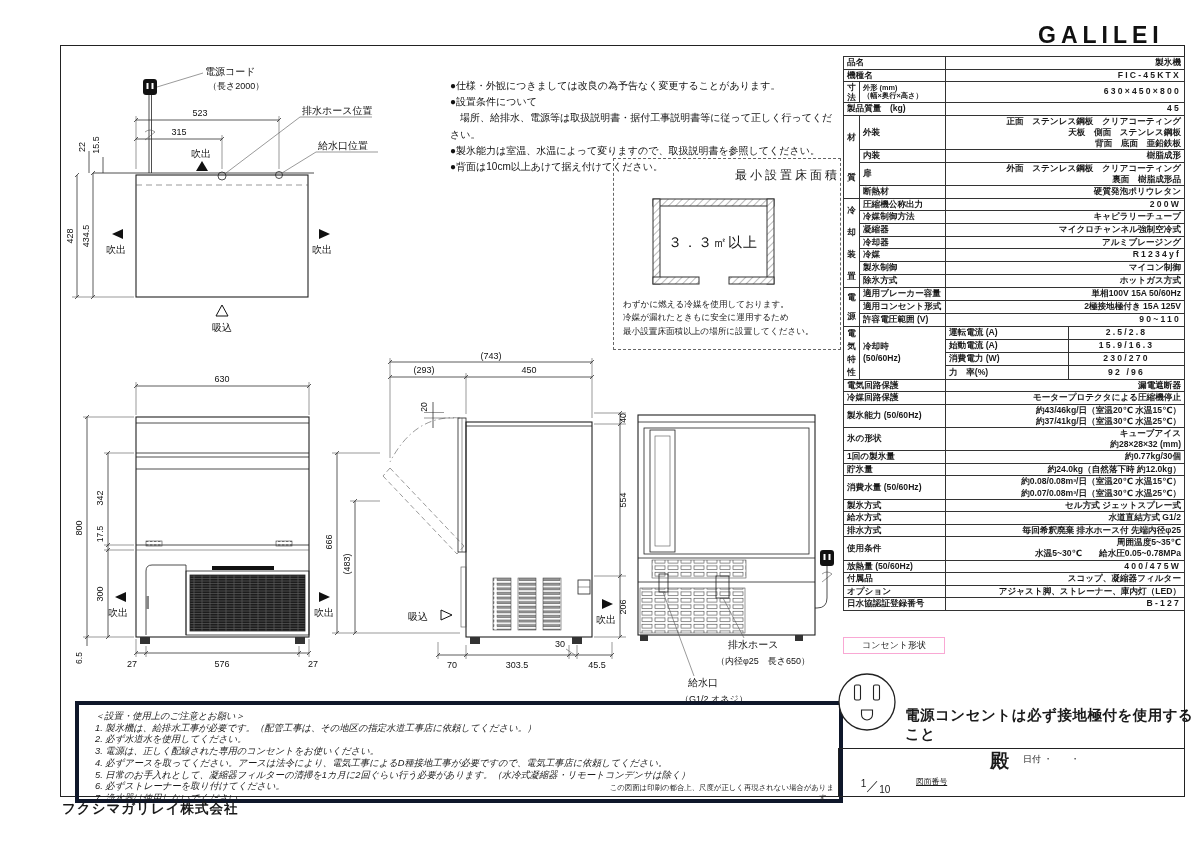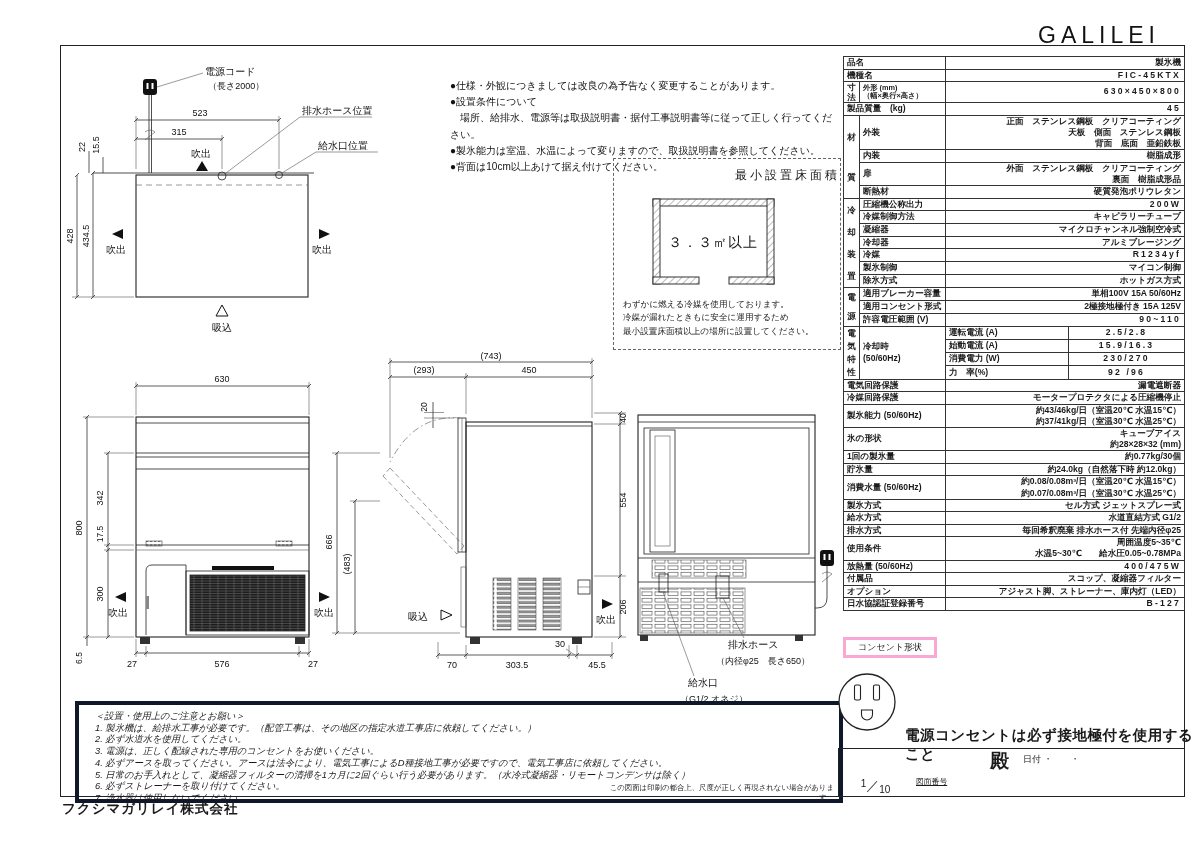--- a/index.html
+++ b/index.html
@@ -1,20 +1,20 @@
 <!DOCTYPE html>
 <html><head>
 <meta charset="utf-8">
 <style>
   html,body{margin:0;padding:0;background:#e8e8e8;}
   #sheet{position:relative;width:1200px;height:848px;background:#ffffff;overflow:hidden;
          font-family:"Liberation Sans","DejaVu Sans",sans-serif;color:#1a1a1a;}
   .abs{position:absolute;}
   #page-border{left:60px;top:45px;width:1123px;height:750px;border:1.5px solid #222;}
-  #logo{left:1038px;top:22px;font-size:23px;font-weight:400;letter-spacing:5px;color:#111;}
+  #logo{left:1038px;top:22px;font-size:23px;font-weight:700;letter-spacing:5px;color:#111;}
   
   #notes-top{left:450px;top:78px;width:390px;font-size:10px;line-height:1.62;color:#111;}
   
   #min-area{left:613px;top:158px;width:226px;height:190px;border:1.2px dashed #666;}
   #min-area .ttl{margin-top:8px;text-align:right;font-size:12px;letter-spacing:3px;}
   #min-area .cap{position:absolute;left:9px;top:139px;font-size:8.6px;line-height:1.55;}
   
   #spec-wrap{left:843px;top:56px;width:341px;font-weight:bold;}
   table.spec{border-collapse:collapse;table-layout:fixed;width:341px;border:1.5px solid #222;}
   table.spec td{border:1px solid #333;padding:0 3px;font-size:8.6px;line-height:11.5px;vertical-align:middle;overflow:hidden;}
@@ -30,22 +30,22 @@
   .lh19 div{height:19px;line-height:19px;}
   .lh13 div{height:13px;line-height:13px;}
   .sm div{font-size:7.3px;line-height:8.5px;}
   .sp{letter-spacing:2.2px;}
   .mlv div{line-height:11.2px;}
   
   #notes-bottom{left:75px;top:701px;width:760px;height:94px;border:4px solid #0f172a;font-style:italic;}
   #notes-bottom .inner{padding:6px 0 0 16px;font-size:9.3px;line-height:11.7px;}
   #company{left:62px;top:800px;font-size:13.5px;letter-spacing:1px;font-weight:600;}
   
-  #consent-label{left:843px;top:637px;border:3px solid #f9a8d4;padding:1px 12px;font-size:9px;}
-  #consent-msg{left:905px;top:726px;font-size:14.5px;font-weight:600;letter-spacing:.5px;}
+  #consent-label{left:843px;top:637px;border:1px solid #f9a8d4;padding:1px 18px;font-size:9px;}
+  #consent-msg{left:905px;top:706px;font-size:14.5px;font-weight:600;letter-spacing:.5px;}
   
   #titleblock{left:838px;top:748px;width:347px;height:49px;border:1.2px solid #222;display:flex;flex-wrap:wrap;box-sizing:border-box;}
   #titleblock .cell{box-sizing:border-box;border:0 solid #333;}
   #tb-dono{width:178px;height:25px;border-bottom-width:1px;text-align:right;font-size:19px;font-weight:700;line-height:24px;padding-right:8px;}
   #tb-reg{width:166px;height:25px;border-bottom-width:1px;border-left-width:1px;font-size:7.8px;padding:2px 4px;}
   #tb-date{width:104px;height:22px;font-size:9px;padding:4px 6px;}
   #tb-scale{width:73px;height:22px;border-left-width:1px;text-align:center;font-size:10px;padding-top:3px;}
   #tb-dwg{width:167px;height:22px;border-left-width:1px;font-size:7.8px;padding:2px 4px;text-decoration:underline;}
   #tb-scale .fn{position:relative;top:-3px;}
   #tb-scale .fs{font-size:13px;}

